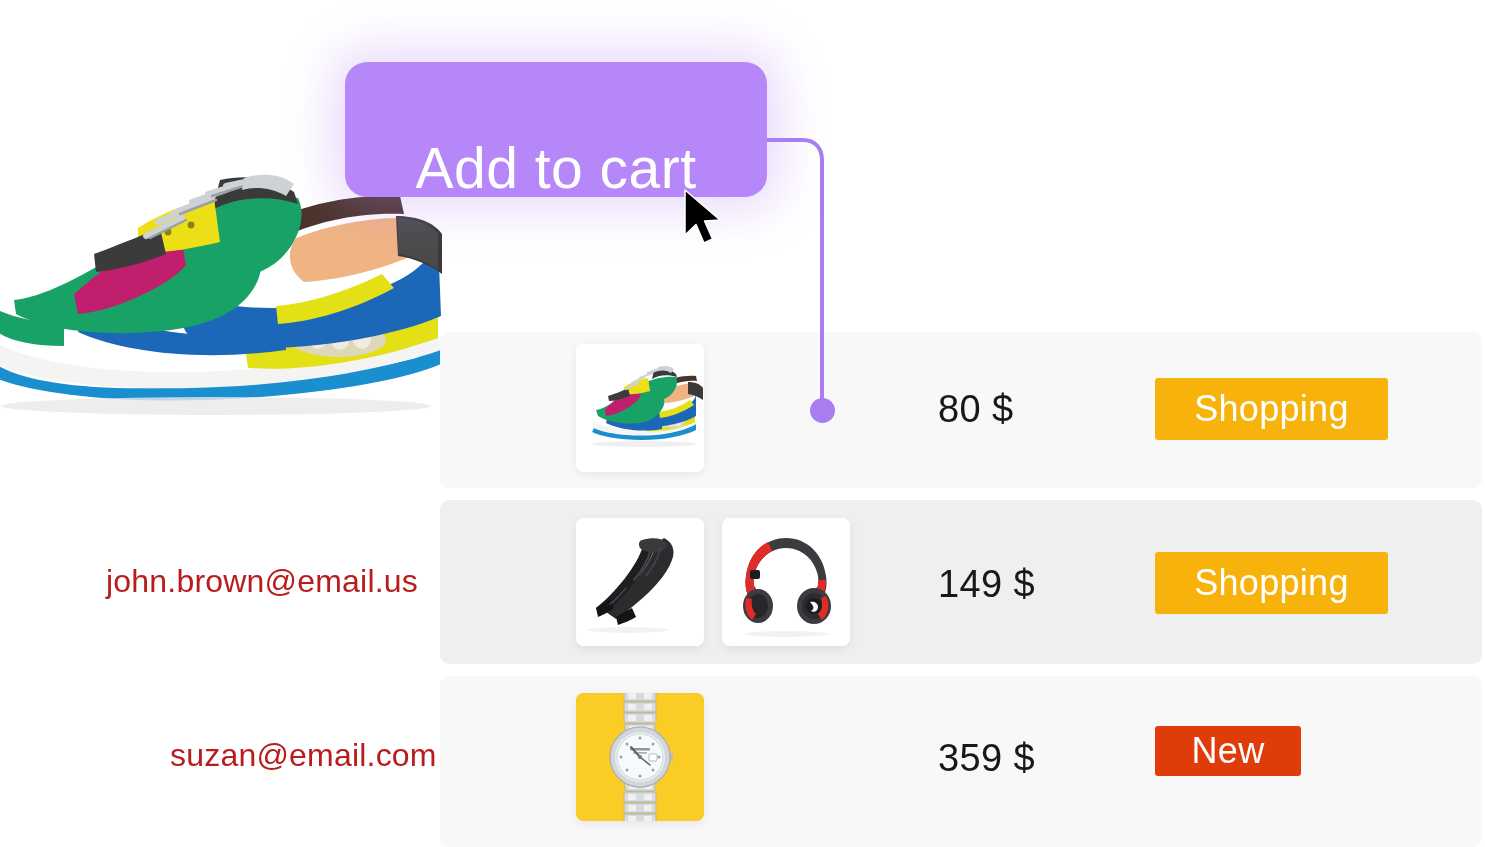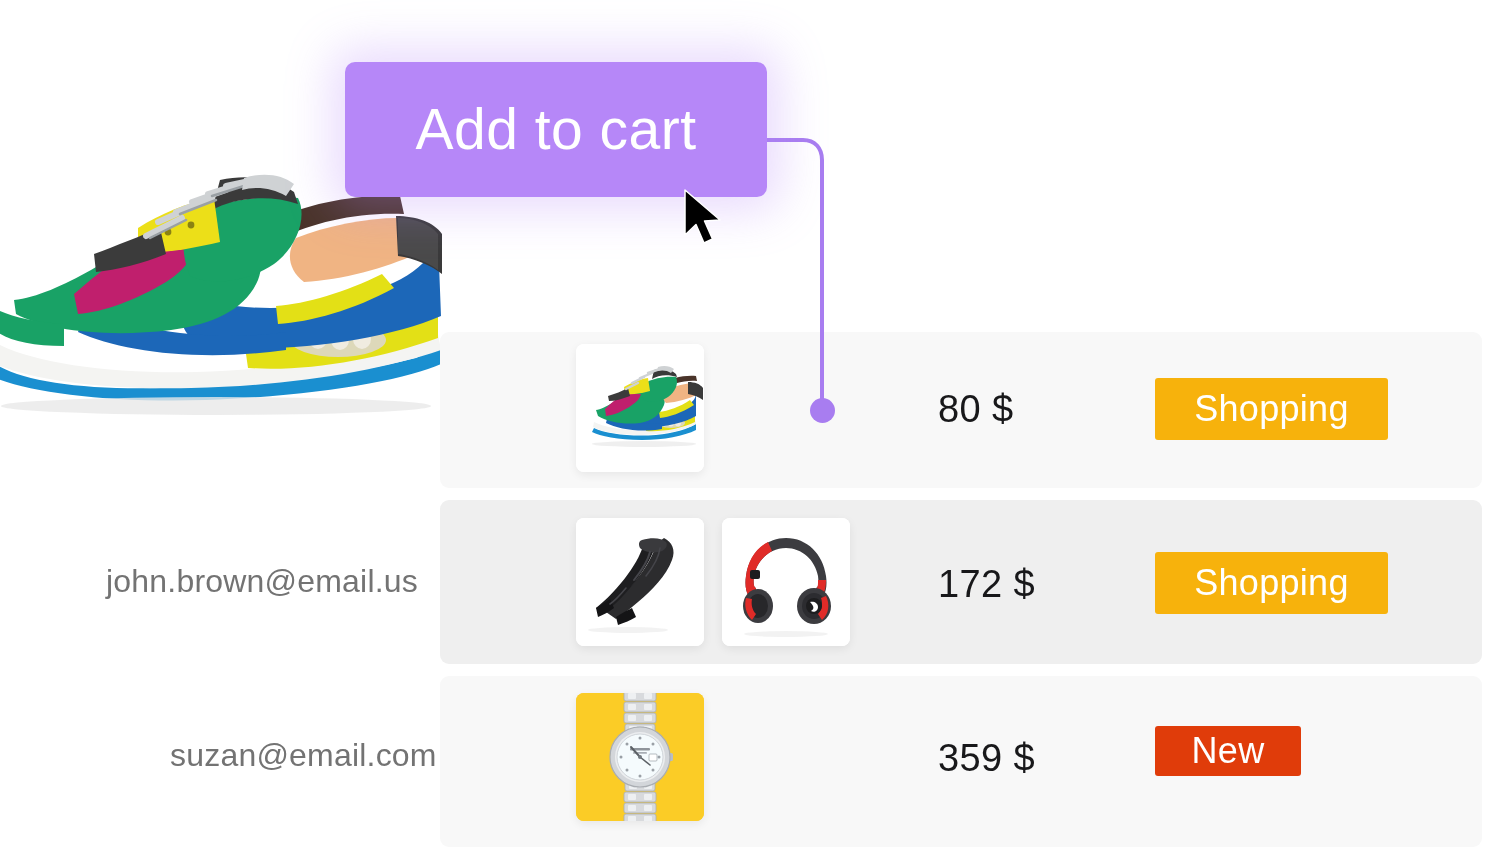--- a/index.html
+++ b/index.html
@@ -29,24 +29,24 @@
   }
 
   
   #add-to-cart-button {
     position: absolute;
     left: 345px;
     top: 62px;
     width: 422px;
     height: 135px;
     background: #b687f8;
-    border-radius: 10px;
+    border-radius: 22px;
     border: none;
     display: flex;
-    align-items: center;
+    align-items: flex-end;
     justify-content: center;
     box-shadow: 0 0 46px 14px rgba(183,135,250,0.30);
     cursor: pointer;
     z-index: 6;
   }
   #add-to-cart-label {
     color: #ffffff;
     font-size: 57px;
     font-weight: 300;
     letter-spacing: 0.5px;
@@ -87,21 +87,21 @@
   .order-row.shade-light   { background: #f8f8f8; }
   .order-row.shade-strong  { background: #efefef; }
 
   #order-row-1 { top: 332px;  height: 156px; }
   #order-row-2 { top: 500px;  height: 164px; }
   #order-row-3 { top: 676px;  height: 171px; }
 
   
   .row-email {
     position: absolute;
-    color: #737373;
+    color: #b91c1c;
     font-size: 32px;
     font-weight: 300;
     letter-spacing: 0.2px;
     white-space: nowrap;
     font-family: "Liberation Sans", sans-serif;
   }
   #email-row-2 { left: 106px; top: 563px; }
   #email-row-3 { left: 170px; top: 737px; }
 
   
@@ -340,21 +340,21 @@
         <ellipse cx="92" cy="88" rx="17" ry="18" fill="#3c3c40"></ellipse>
         <ellipse cx="92" cy="88" rx="12" ry="13" fill="#2c2c30"></ellipse>
         <path d="M104 78 C 108 86, 107 96, 100 102 L 96 96 C 100 92, 101 85, 99 80 Z" fill="#e02b28"></path>
         <circle cx="92" cy="88" r="8" fill="#1d1d1f"></circle>
         <path d="M88 84 C 92 83, 96 85, 96 89 C 96 93, 92 95, 89 93 C 91 92, 92 90, 91 88 C 90 86, 89 85, 88 84 Z" fill="#ffffff"></path>
         <ellipse cx="64" cy="116" rx="42" ry="3" fill="#efefef" opacity="0.8"></ellipse>
       </g>
     </svg>
   </div>
 
-  <div class="row-price" id="price-row-2">172 $</div>
+  <div class="row-price" id="price-row-2">149 $</div>
   <button class="status-button status-shopping" id="status-row-2">Shopping</button>
 
   <div class="order-row shade-light" id="order-row-3"></div>
 
   <div class="row-email" id="email-row-3">suzan@email.com</div>
 
   <div class="thumb thumb-yellow" id="thumb-r3-c1">
     <svg viewBox="0 0 128 128" xmlns="http://www.w3.org/2000/svg">
       <rect width="128" height="128" fill="#fbcc26"></rect>
       <g>

